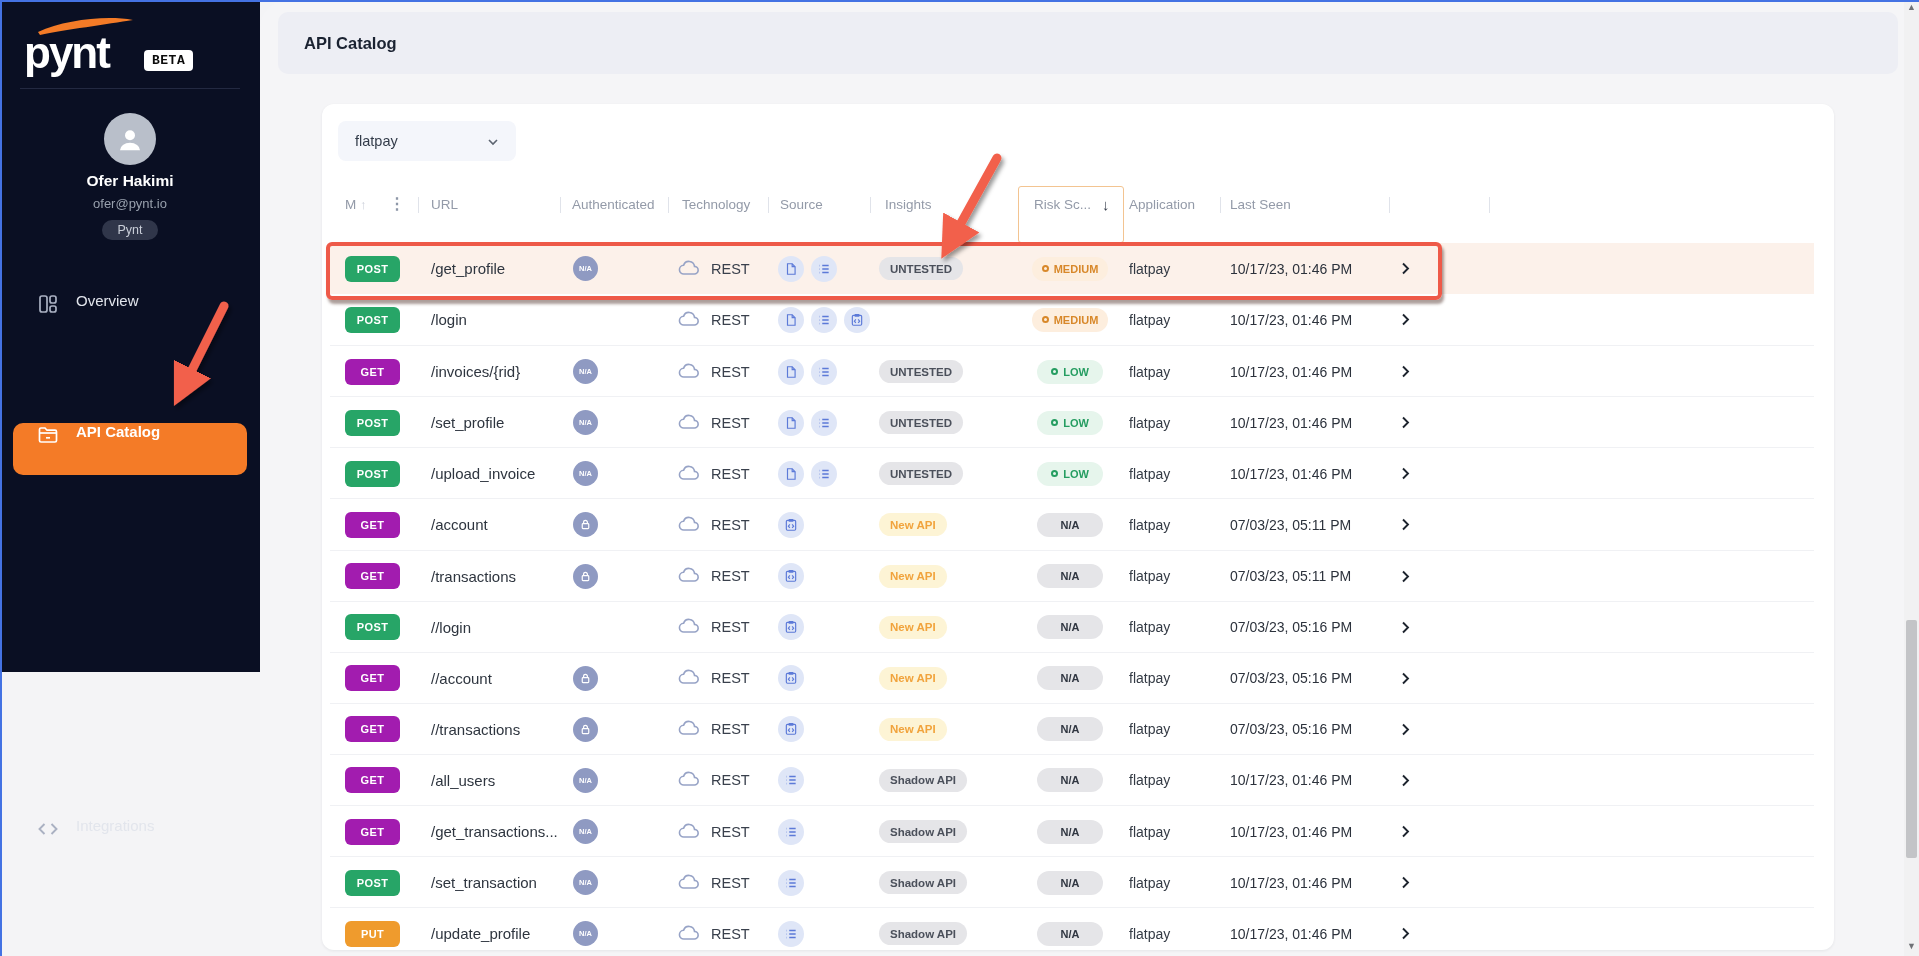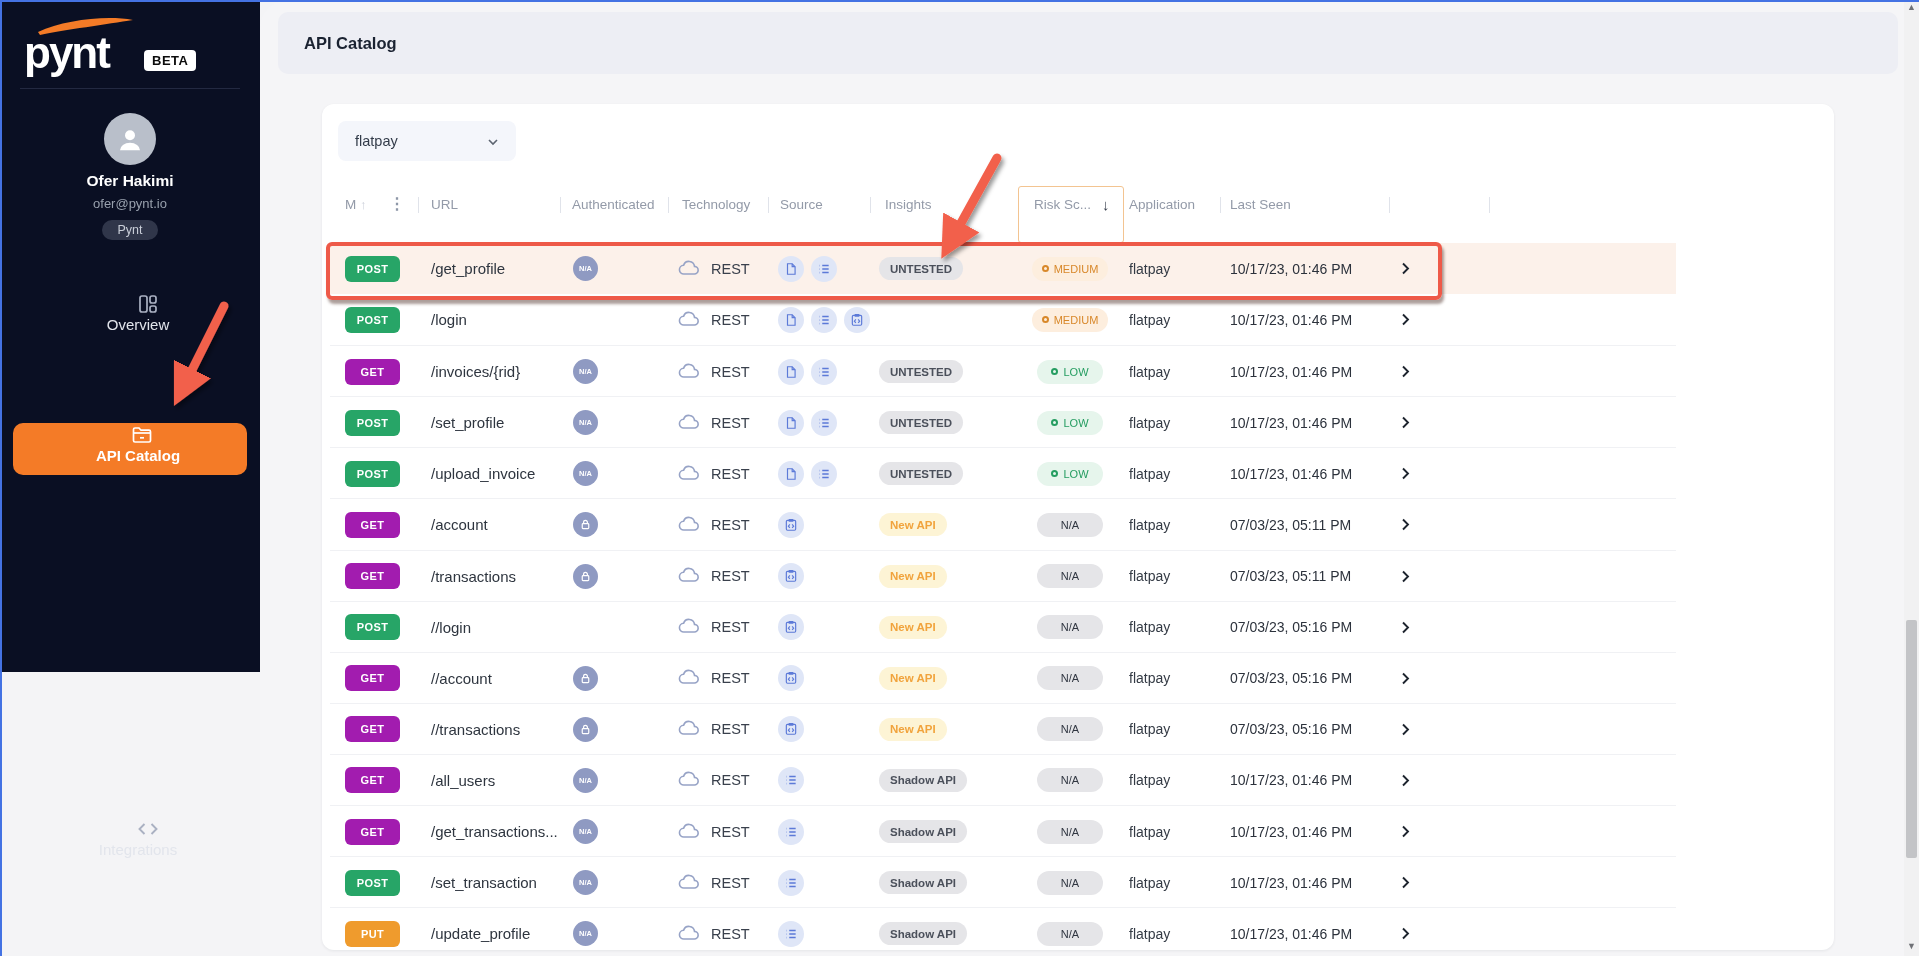--- a/index.html
+++ b/index.html
@@ -6,28 +6,28 @@
   html,body { width:1919px; height:956px; overflow:hidden; background:#f4f4f6;
     font-family:"Liberation Sans", sans-serif; }
   .edge-top { position:absolute; left:0; top:0; width:1919px; height:2px; background:#4472e3; z-index:99; }
   .edge-left { position:absolute; left:0; top:0; width:2px; height:956px; background:#4472e3; z-index:99; }
 
   
   .sidebar { position:absolute; left:0; top:0; width:260px; height:672px; background:#0a0f23; z-index:2; }
   .logo-wrap { position:absolute; left:24px; top:12px; width:190px; height:70px; }
   .comet { position:absolute; left:12px; top:2px; }
   .logo-text { position:absolute; left:0; top:16px; font-size:44px; font-weight:bold; color:#fff; letter-spacing:-2px; }
-  .beta-badge { position:absolute; left:120px; top:38px; background:#fff; color:#0c0c0c; font-size:13px; font-weight:bold; padding:3px 8px; border-radius:4px; letter-spacing:.5px; }
+  .beta-badge { position:absolute; left:120px; top:38px; background:#fff; color:#0c0c0c; font-size:13px; font-weight:bold; padding:3px 8px; border-radius:4px; letter-spacing:.5px;font-family:Liberation Mono, monospace; }
   .side-divider { position:absolute; left:20px; top:88px; width:220px; height:1px; background:#232941; }
   .avatar { position:absolute; left:104px; top:113px; width:52px; height:52px; border-radius:50%; background:#b9bfca; display:flex; align-items:center; justify-content:center; }
   .user-name { position:absolute; left:0; top:172px; width:260px; text-align:center; color:#fff; font-weight:bold; font-size:15.5px; }
   .user-email { position:absolute; left:0; top:196px; width:260px; text-align:center; color:#98a0ad; font-size:13px; }
   .org-wrap { position:absolute; left:0; top:220px; width:260px; text-align:center; }
   .org-pill { display:inline-block; background:rgba(120,128,150,.35); color:#c9ced8; font-size:12.5px; padding:3px 15px; border-radius:12px; }
-  .nav-item { position:absolute; left:0; width:260px; height:52px; display:flex; align-items:center; cursor:pointer; color:#e2e5ec; font-size:15px;flex-direction:column; }
+  .nav-item { position:absolute; left:0; width:260px; height:52px; display:flex; cursor:pointer; color:#e2e5ec; font-size:15px; }
   .nav-item .nicon { margin-left:36px; width:24px; height:24px; color:#aab1c2; flex:0 0 24px; }
   .nav-item .nlabel { margin-left:16px; }
   .nav-item.active { left:13px; width:234px; background:#f47b27; border-radius:10px; color:#fff; font-weight:bold; }
   .nav-item.active .nicon { margin-left:23px; color:#fff; }
 
   
   .main { position:absolute; left:260px; top:0; width:1659px; height:956px; background:#f5f5f7; border-top-left-radius:28px; z-index:3; }
   .page-header { position:absolute; left:18px; top:12px; width:1620px; height:62px; background:#edeef4; border-radius:10px; display:flex; align-items:center; }
   .page-title { margin-left:26px; font-size:16.5px; font-weight:bold; color:#1a2231; }
   .card { position:absolute; left:62px; top:104px; width:1512px; height:846px; background:#fff; border-radius:12px; box-shadow:0 1px 3px rgba(16,24,40,.07); overflow:hidden; }
@@ -39,42 +39,42 @@
   .thead { position:absolute; left:8px; top:76px; width:1484px; height:50px; }
   .th { position:absolute; top:0; height:50px; line-height:50px; color:#939aa8; font-size:13.5px; white-space:nowrap; }
   .hsep { position:absolute; top:17px; width:1px; height:16px; background:#e0e3ea; }
   .sort-up { position:absolute; left:30px; top:0; height:50px; line-height:50px; color:#ccd0da; font-size:13px; }
   .dots { position:absolute; left:59px; top:0; height:50px; line-height:48px; color:#8e97a8; font-size:16px; font-weight:bold; cursor:pointer; }
   .risk-col-box { position:absolute; left:688px; top:6px; width:106px; height:57px; border:1px solid #f3c491; border-radius:3px; }
   .risk-th { position:absolute; left:704px; }
   .risk-sort { position:absolute; left:772px; top:0; height:50px; line-height:50px; color:#3c4350; font-size:15px; font-weight:bold; cursor:pointer; }
 
   .tbody { position:absolute; left:8px; top:139px; width:1484px; }
-  .row { position:relative; width:1346px; height:51.1px; border-top:1px solid #f0f1f4; cursor:pointer; }
+  .row { position:relative; width:1484px; height:51.1px; border-top:1px solid #f0f1f4; cursor:pointer; }
   .row:first-child { border-top:none; }
   .row.hl { background:#fcf1ea; border-top:none; }
   .row.hl + .row { border-top:none; }
   .cell { position:absolute; top:0; height:51px; display:flex; align-items:center; }
   .c-method { left:15px; }
   .method-badge { width:55px; height:26px; border-radius:6px; color:#fff; font-size:11px; font-weight:bold; letter-spacing:.4px; display:flex; align-items:center; justify-content:center; }
   .m-post { background:#27a567; } .m-get { background:#a21caf; } .m-put { background:#ef9b2d; }
   .c-url { left:101px; font-size:15px; color:#2e353f; }
   .c-auth { left:243px; }
   .na-circle { width:25px; height:25px; border-radius:50%; background:#8f9ac2; color:#fff; font-size:7.5px; font-weight:bold; display:flex; align-items:center; justify-content:center; }
   .lock-circle { width:25px; height:25px; border-radius:50%; background:#8f9ac2; display:flex; align-items:center; justify-content:center; }
   .c-tech { left:347px; font-size:14.5px; color:#39404c; }
   .c-tech svg { margin-right:10px; }
   .c-source { left:448px; gap:7px; }
   .src-ic { width:26px; height:26px; border-radius:50%; background:#dfe6f7; display:flex; align-items:center; justify-content:center; color:#5c7ad8; }
   .c-insight { left:549px; }
   .insight-pill { height:23px; padding:0 11px; border-radius:12px; font-size:11.5px; font-weight:bold; display:flex; align-items:center; }
   .i-gray { background:#e5e5e8; color:#4b505b; }
   .i-new { background:#fdf4d5; color:#f1a33c; }
   .c-risk { left:690px; width:100px; justify-content:center; }
-  .risk-pill { height:24px; min-width:66px; padding:0 10px; border-radius:12px; font-size:11px; font-weight:normal; display:flex; align-items:center; justify-content:center; gap:5px; }
+  .risk-pill { height:24px; min-width:66px; padding:0 10px; border-radius:12px; font-size:11px; font-weight:bold; display:flex; align-items:center; justify-content:center; gap:5px; }
   .r-medium { background:#fdeede; color:#d8882a; }
   .r-low { background:#e6f5ec; color:#259d61; }
   .r-na { background:#e5e5e8; color:#303641; }
   .ring { width:7px; height:7px; border-radius:50%; border:2px solid currentColor; display:inline-block; }
   .c-app { left:799px; font-size:14px; color:#343b45; }
   .c-seen { left:900px; font-size:14px; color:#2c323c; }
   .c-chev { left:1068px; color:#1d242e; }
 
   
   .scrollbar { position:absolute; right:0; top:0; width:15px; height:956px; background:#f1f1f2; z-index:50; }

